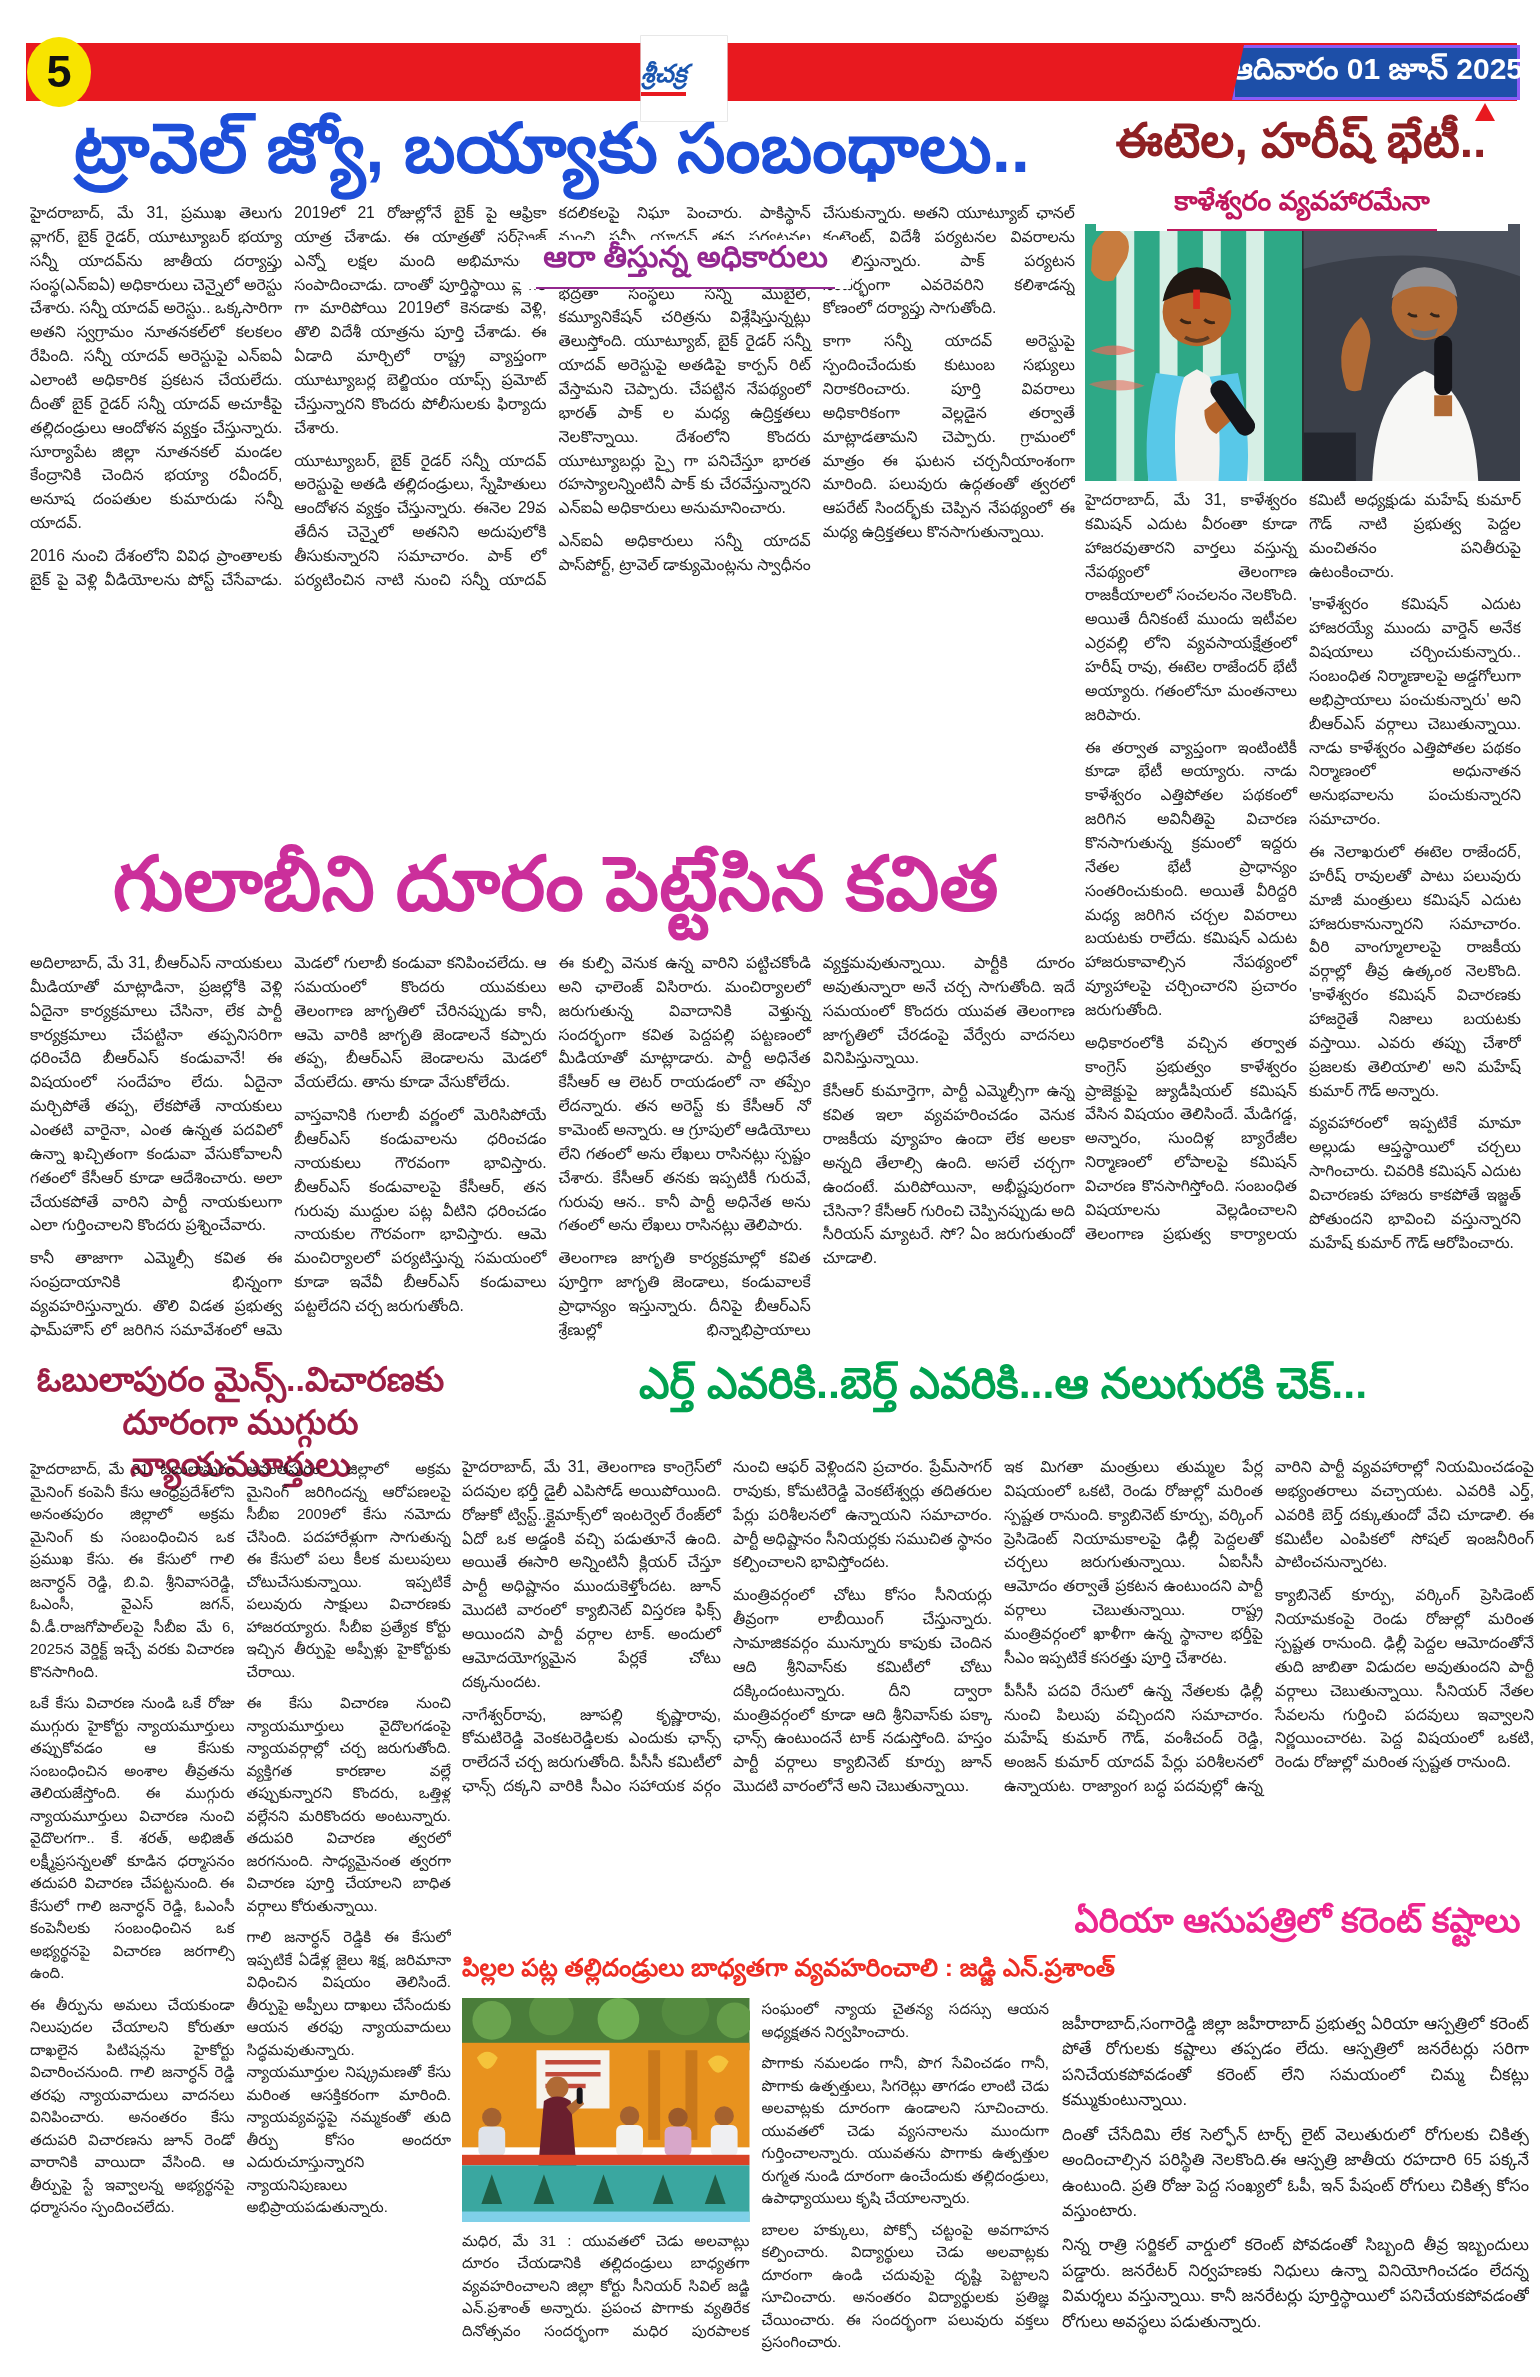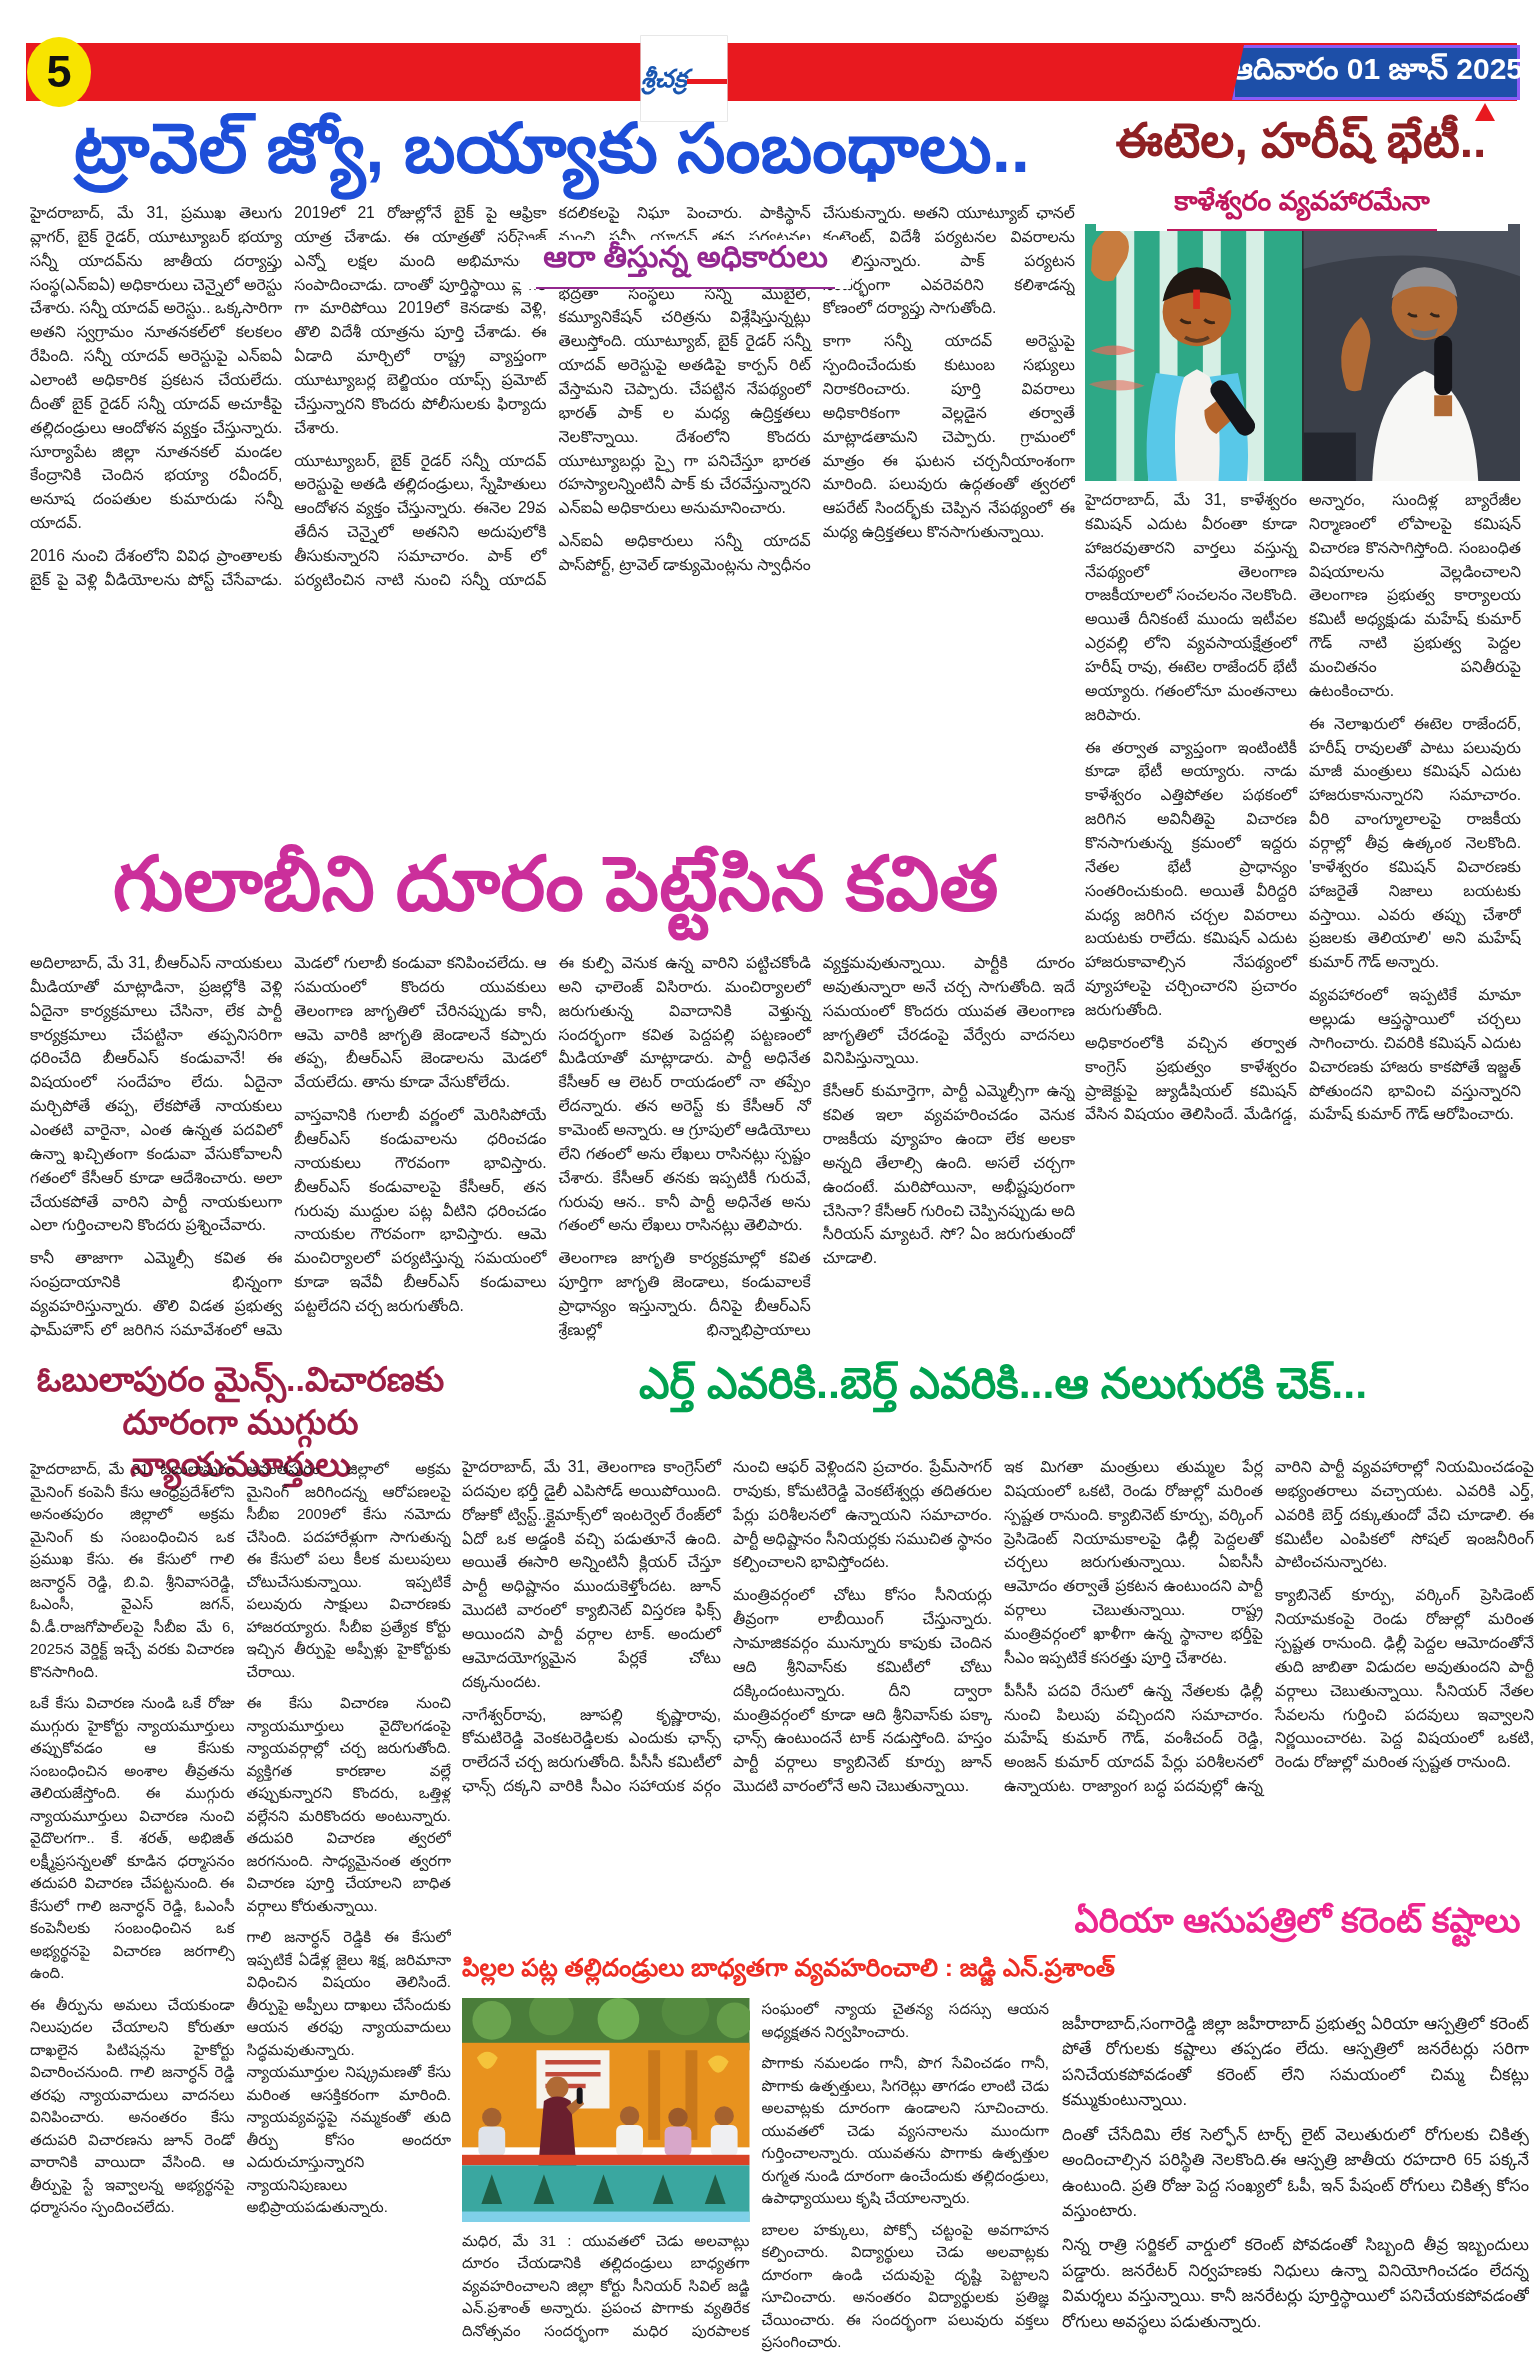--- a/index.html
+++ b/index.html
@@ -4,21 +4,21 @@
 <style>
   html,body{margin:0;padding:0;background:#ffffff;}
   #page{position:relative;width:1541px;height:2377px;background:#ffffff;overflow:hidden;
         font-family:"Liberation Sans", sans-serif;}
   
   .masthead-bar{position:absolute;left:26px;top:43px;width:1491px;height:58px;background:#e8191f;}
   .page-num{position:absolute;left:27px;top:37px;width:64px;height:70px;background:#f8e400;
             border-radius:50%;display:flex;align-items:center;justify-content:center;
             font-size:45px;font-weight:bold;color:#111;z-index:3;}
   .logo-box{position:absolute;left:641px;top:36px;width:86px;height:85px;background:#ffffff;
-            display:flex;flex-direction:row;align-items:center;justify-content:center;z-index:3;
+            display:flex;flex-direction:column;justify-content:center;z-index:3;
             box-shadow:0 0 0 0.7px #ddd;}
   .logo-main{color:#1a56b0;font-weight:bold;font-size:25px;font-style:italic;line-height:1;}
   .logo-rule{width:45px;height:4.5px;background:#e8191f;margin-top:6px;}
   .date-box{position:absolute;left:1232px;top:45px;width:288px;height:55px;background:#1d4fa8;
             border:3px solid #8b5cf6;box-sizing:border-box;display:flex;align-items:center;justify-content:center;
             clip-path:polygon(12px 0,100% 0,100% 100%,0 100%);z-index:3;}
   .date-text{color:#ffffff;font-weight:bold;font-size:30px;white-space:nowrap;}
   .corner-triangle{position:absolute;left:1475px;top:103px;width:0;height:0;
             border-left:10.4px solid transparent;border-right:10.4px solid transparent;
             border-bottom:18px solid #e8191f;z-index:2;}
@@ -106,20 +106,21 @@
       <path d="M350 220 q-20 -60 20 -95 q18 22 10 48 l-10 50 q-12 4 -20 -3z" fill="#b06a35"></path>
       <rect x="468" y="150" width="24" height="80" rx="11" fill="#15151a"></rect>
       <path d="M468 230 l24 0 0 28 -24 0z" fill="#b06a35"></path>
       <rect x="293" y="280" width="70" height="65" fill="#23262e"></rect>
     </svg>
   </div>
   <div class="body-cols fs21" style="left:1085px;top:488px;width:436px;height:856px;column-count:2;">
       <p>హైదరాబాద్, మే 31, కాళేశ్వరం కమిషన్ ఎదుట వీరంతా కూడా హాజరవుతారని వార్తలు వస్తున్న నేపథ్యంలో తెలంగాణ రాజకీయాలలో సంచలనం నెలకొంది. అయితే దీనికంటే ముందు ఇటీవల ఎర్రవల్లి లోని వ్యవసాయక్షేత్రంలో హరీష్ రావు, ఈటెల రాజేందర్ భేటీ అయ్యారు. గతంలోనూ మంతనాలు జరిపారు.</p>
       <p>ఈ తర్వాత వ్యాప్తంగా ఇంటింటికీ కూడా భేటీ అయ్యారు. నాడు కాళేశ్వరం ఎత్తిపోతల పథకంలో జరిగిన అవినీతిపై విచారణ కొనసాగుతున్న క్రమంలో ఇద్దరు నేతల భేటీ ప్రాధాన్యం సంతరించుకుంది. అయితే వీరిద్దరి మధ్య జరిగిన చర్చల వివరాలు బయటకు రాలేదు. కమిషన్ ఎదుట హాజరుకావాల్సిన నేపథ్యంలో వ్యూహాలపై చర్చించారని ప్రచారం జరుగుతోంది.</p>
       <p>అధికారంలోకి వచ్చిన తర్వాత కాంగ్రెస్ ప్రభుత్వం కాళేశ్వరం ప్రాజెక్టుపై జ్యుడీషియల్ కమిషన్ వేసిన విషయం తెలిసిందే. మేడిగడ్డ, అన్నారం, సుందిళ్ల బ్యారేజీల నిర్మాణంలో లోపాలపై కమిషన్ విచారణ కొనసాగిస్తోంది. సంబంధిత విషయాలను వెల్లడించాలని తెలంగాణ ప్రభుత్వ కార్యాలయ కమిటీ అధ్యక్షుడు మహేష్ కుమార్ గౌడ్ నాటి ప్రభుత్వ పెద్దల మంచితనం పనితీరుపై ఉటంకించారు.</p>
+      <p>'కాళేశ్వరం కమిషన్ ఎదుట హాజరయ్యే ముందు వార్డెన్ అనేక విషయాలు చర్చించుకున్నారు.. సంబంధిత నిర్మాణాలపై అడ్డగోలుగా అభిప్రాయాలు పంచుకున్నారు' అని బీఆర్ఎస్ వర్గాలు చెబుతున్నాయి. నాడు కాళేశ్వరం ఎత్తిపోతల పథకం నిర్మాణంలో అధునాతన అనుభవాలను పంచుకున్నారని సమాచారం.</p>
       <p>ఈ నెలాఖరులో ఈటెల రాజేందర్, హరీష్ రావులతో పాటు పలువురు మాజీ మంత్రులు కమిషన్ ఎదుట హాజరుకానున్నారని సమాచారం. వీరి వాంగ్మూలాలపై రాజకీయ వర్గాల్లో తీవ్ర ఉత్కంఠ నెలకొంది. 'కాళేశ్వరం కమిషన్ విచారణకు హాజరైతే నిజాలు బయటకు వస్తాయి. ఎవరు తప్పు చేశారో ప్రజలకు తెలియాలి' అని మహేష్ కుమార్ గౌడ్ అన్నారు.</p>
       <p>వ్యవహారంలో ఇప్పటికే మామా అల్లుడు ఆప్తస్థాయిలో చర్చలు సాగించారు. చివరికి కమిషన్ ఎదుట విచారణకు హాజరు కాకపోతే ఇజ్జత్ పోతుందని భావించి వస్తున్నారని మహేష్ కుమార్ గౌడ్ ఆరోపించారు.</p>
     </div>
 
   <div class="headline" style="left:30px;top:844px;width:1051px;font-size:76px;color:#cb2f9b;">గులాబీని దూరం పెట్టేసిన కవిత</div>
   <div class="body-cols fs21" style="left:30px;top:951px;width:1045px;height:395px;column-count:4;">
       <p>అదిలాబాద్, మే 31, బీఆర్ఎస్ నాయకులు మీడియాతో మాట్లాడినా, ప్రజల్లోకి వెళ్లి ఏదైనా కార్యక్రమాలు చేసినా, లేక పార్టీ కార్యక్రమాలు చేపట్టినా తప్పనిసరిగా ధరించేది బీఆర్ఎస్ కండువానే! ఈ విషయంలో సందేహం లేదు. ఏదైనా మర్చిపోతే తప్ప, లేకపోతే నాయకులు ఎంతటి వారైనా, ఎంత ఉన్నత పదవిలో ఉన్నా ఖచ్చితంగా కండువా వేసుకోవాలనీ గతంలో కేసీఆర్ కూడా ఆదేశించారు. అలా చేయకపోతే వారిని పార్టీ నాయకులుగా ఎలా గుర్తించాలని కొందరు ప్రశ్నించేవారు.</p>
       <p>కానీ తాజాగా ఎమ్మెల్సీ కవిత ఈ సంప్రదాయానికి భిన్నంగా వ్యవహరిస్తున్నారు. తొలి విడత ప్రభుత్వ ఫామ్‌హౌస్ లో జరిగిన సమావేశంలో ఆమె మెడలో గులాబీ కండువా కనిపించలేదు. ఆ సమయంలో కొందరు యువకులు తెలంగాణ జాగృతిలో చేరినప్పుడు కానీ, ఆమె వారికి జాగృతి జెండాలనే కప్పారు తప్ప, బీఆర్ఎస్ జెండాలను మెడలో వేయలేదు. తాను కూడా వేసుకోలేదు.</p>
       <p>వాస్తవానికి గులాబీ వర్ణంలో మెరిసిపోయే బీఆర్ఎస్ కండువాలను ధరించడం నాయకులు గౌరవంగా భావిస్తారు. బీఆర్ఎస్ కండువాలపై కేసీఆర్, తన గురువు ముద్దుల పట్ల వీటిని ధరించడం నాయకుల గౌరవంగా భావిస్తారు. ఆమె మంచిర్యాలలో పర్యటిస్తున్న సమయంలో కూడా ఇవేవీ బీఆర్ఎస్ కండువాలు పట్టలేదని చర్చ జరుగుతోంది.</p>
       <p>ఈ కుల్పి వెనుక ఉన్న వారిని పట్టిచకోండి అని ఛాలెంజ్ విసిరారు. మంచిర్యాలలో జరుగుతున్న వివాదానికి వెళ్తున్న సందర్భంగా కవిత పెద్దపల్లి పట్టణంలో మీడియాతో మాట్లాడారు. పార్టీ అధినేత కేసీఆర్ ఆ లెటర్ రాయడంలో నా తప్పేం లేదన్నారు. తన అరెస్ట్ కు కేసీఆర్ నో కామెంట్ అన్నారు. ఆ గ్రూపులో ఆడియోలు లేని గతంలో అను లేఖలు రాసినట్లు స్పష్టం చేశారు. కేసీఆర్ తనకు ఇప్పటికీ గురువే, గురువు ఆన.. కానీ పార్టీ అధినేత అను గతంలో అను లేఖలు రాసినట్లు తెలిపారు.</p>

